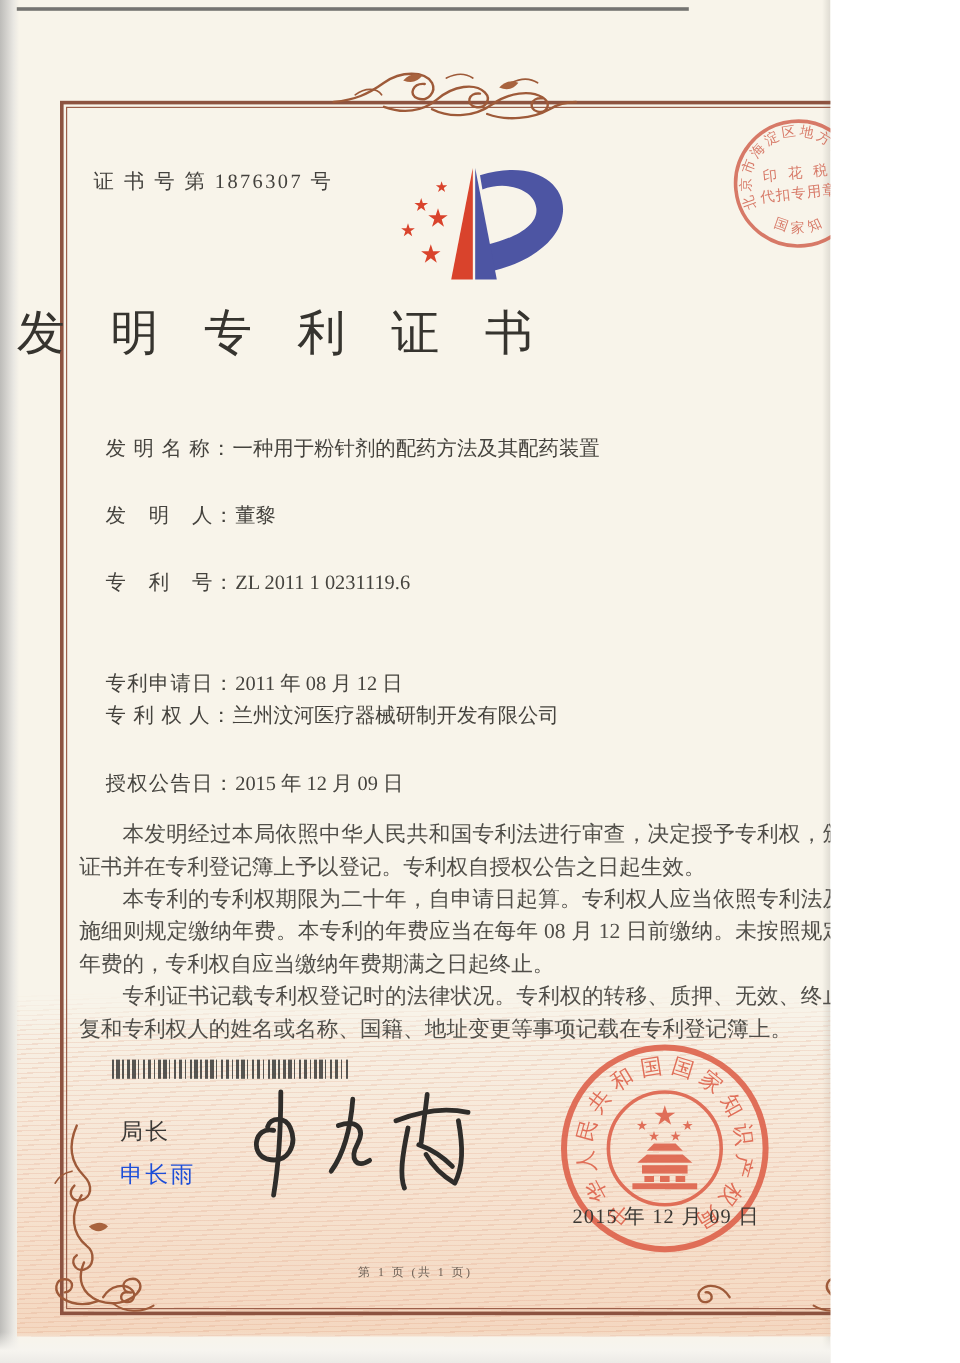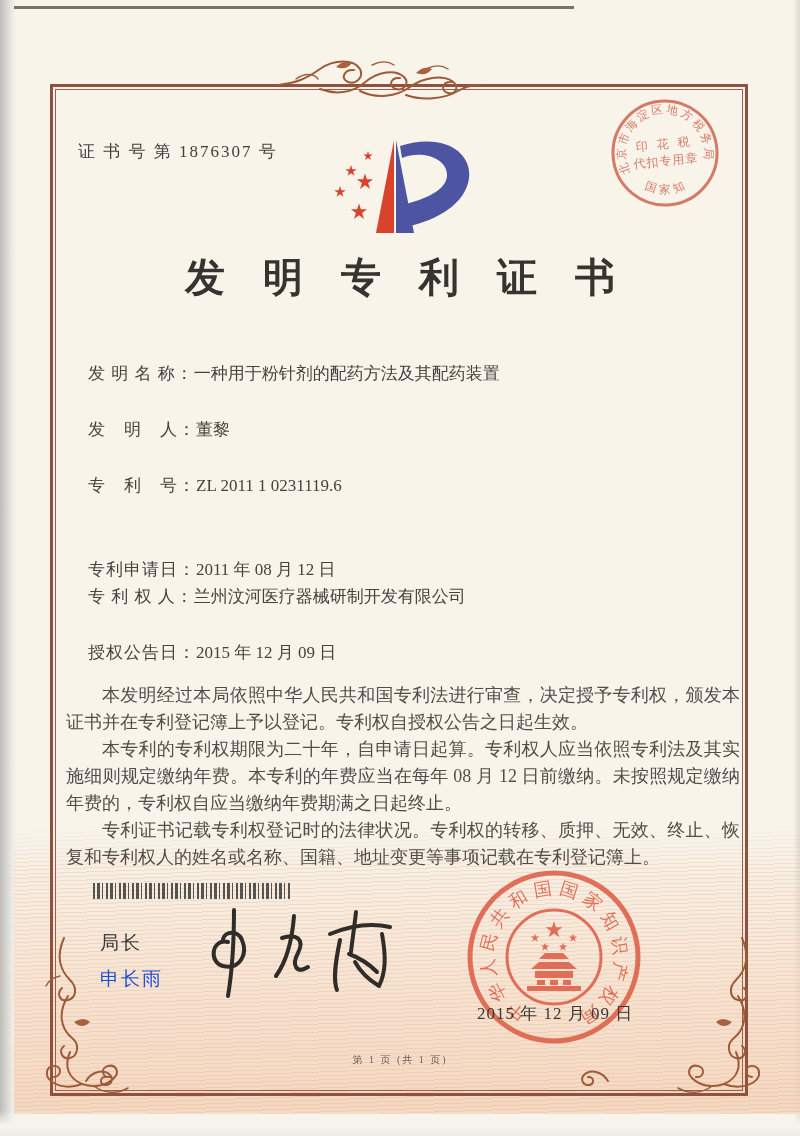--- a/index.html
+++ b/index.html
@@ -1,38 +1,38 @@
 <!DOCTYPE html>
 <html><head>
 <meta charset="utf-8">
 <style>
   html,body{margin:0;padding:0;background:#ffffff;}
-  #page{position:relative;width:800px;height:1136px;overflow:hidden;
+  #page{position:relative;width:692px;height:1136px;overflow:hidden;
         background:#f8f4ea;font-family:"Liberation Serif","DejaVu Serif",serif;color:#3f3d39;}
   
   .scan-left{position:absolute;left:0;top:0;width:16px;height:1136px;
              background:linear-gradient(90deg,#bdbcb9,#e9e7e2 70%,rgba(233,231,226,0));}
   .scan-top{position:absolute;left:14px;top:6px;width:560px;height:3px;background:#4a4a48;opacity:.75;}
   .scan-right{position:absolute;right:0;top:0;width:7px;height:1136px;background:linear-gradient(270deg,rgba(0,0,0,.10),rgba(0,0,0,0));}
   .scan-bottom{position:absolute;left:0;bottom:0;width:800px;height:26px;
                background:linear-gradient(180deg,rgba(250,249,246,0),#f6f4ef 60%,#eceae6);}
   
   .guilloche{position:absolute;left:14px;top:826px;width:786px;height:288px;pointer-events:none;
      background:
        repeating-linear-gradient(178deg, rgba(213,129,96,.17) 0 1px, rgba(255,255,255,0) 1px 4px),
        linear-gradient(180deg, rgba(246,227,210,0) 0%, rgba(246,219,197,.55) 45%, rgba(243,210,184,.85) 100%);
      -webkit-mask-image:linear-gradient(180deg,transparent 0,#000 40px,#000 100%);
              mask-image:linear-gradient(180deg,transparent 0,#000 40px,#000 100%);}
   
   .frame{position:absolute;left:50px;top:84px;width:692px;height:1006px;border:3px solid #8d5340;}
   .frame::after{content:"";position:absolute;left:2px;top:2px;right:2px;bottom:2px;border:1px solid #9c5f4a;}
   
   .cert-no{position:absolute;left:78px;top:140px;font-size:17px;letter-spacing:2px;color:#43413d;}
-  .title{position:absolute;left:0;top:250px;width:100%;text-align:center;font-size:40px;
-         letter-spacing:14px;text-indent:14px;color:#36342f;font-weight:700;margin:0;}
+  .title{position:absolute;left:0;top:250px;width:100%;text-align:left;font-size:40px;
+         letter-spacing:14px;text-indent:14px;color:#36342f;font-weight:400;margin:0;}
   .field{position:absolute;left:88px;font-size:17px;color:#45433e;white-space:nowrap;}
   .field .lab{letter-spacing:1px;}
   .body-text{position:absolute;left:66px;top:682px;width:674px;font-size:18px;line-height:27px;color:#504e49;}
   .body-text p{margin:0;text-indent:2em;text-align:justify;}
   .barcode{position:absolute;left:93px;top:883px;width:197px;height:16px;
      background:repeating-linear-gradient(90deg,#3a3a38 0 2px,rgba(0,0,0,0) 2px 4px,#3a3a38 4px 7px,rgba(0,0,0,0) 7px 9px,#3a3a38 9px 10px,rgba(0,0,0,0) 10px 13px);
      opacity:.85;}
   .sig-title{position:absolute;left:100px;top:930px;font-size:19px;color:#3b3936;letter-spacing:2px;}
   .sig-name{position:absolute;left:100px;top:966px;font-size:19px;color:#1d4ed8;letter-spacing:2px;}
   .signature-svg{position:absolute;left:198px;top:902px;}

